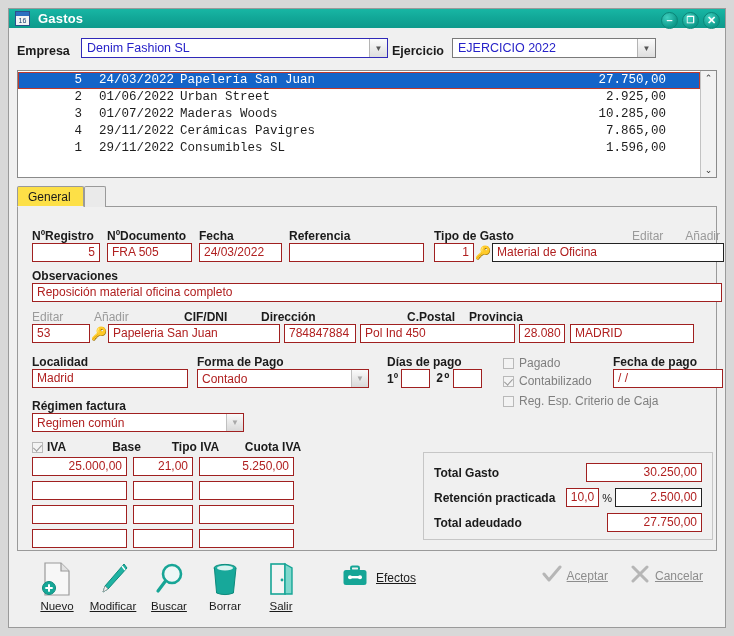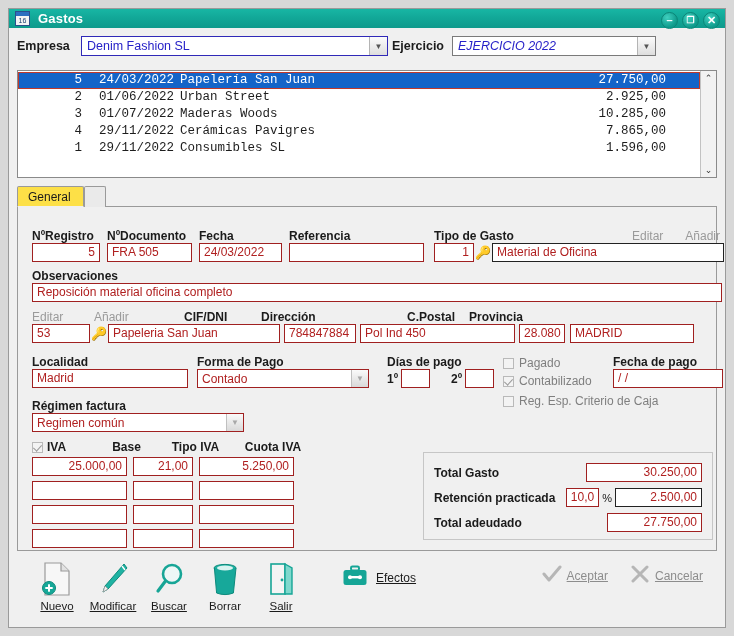--- a/index.html
+++ b/index.html
@@ -47,28 +47,28 @@
   .tb-btn{
     width:17px;height:17px;border-radius:50%;
     background:radial-gradient(circle at 35% 30%,#3fd0bf,#0d9a8b 70%);
     border:1px solid #0b8678;
     color:#ffffff;font-size:11px;line-height:15px;text-align:center;
     font-weight:bold;box-sizing:border-box;cursor:pointer;
   }
   .tb-btn.sq{font-size:9px;}
   
   .winbody{flex:1;padding:6px 8px 0 8px;box-sizing:border-box;position:relative;}
-  .toprow{display:flex;align-items:center;height:24px;margin-bottom:12px;}
+  .toprow{display:flex;align-items:flex-end;height:24px;margin-bottom:12px;}
   .lbl{color:#1b1b1b;font-size:12.5px;font-weight:bold;}
   .combo{
     position:relative;background:#ffffff;height:20px;box-sizing:border-box;
     display:flex;align-items:center;
   }
   .combo.navy{border:1px solid #3029b8;}
-  .combo.grey{border:1px solid #7a7a7a;font-style:italic;}
+  .combo.grey{border:1px solid #7a7a7a;}
   .combo .val{
     color:#2722c8;font-size:12.5px;padding-left:5px;flex:1;
     white-space:nowrap;overflow:hidden;
   }
   .combo .arrow{
     width:17px;height:18px;margin:0 0px 0 0;
     background:linear-gradient(to bottom,#fbfbfb,#dedede);
     border-left:1px solid #b4b4b4;
     display:flex;align-items:center;justify-content:center;
     font-size:8px;color:#555;flex:0 0 auto;
@@ -315,21 +315,21 @@
           <span class="flbl">Días de pago</span>
         </div>
         <div style="display:flex;align-items:center;">
           <div class="fin" style="width:156px;">Madrid</div>
           <div class="selcombo" style="width:172px;margin-left:9px;">
             <span class="val">Contado</span>
             <span class="arrow">▼</span>
           </div>
           <span class="flbl" style="margin-left:18px;margin-right:3px;">1º</span>
           <div class="fin" style="width:29px;"></div>
-          <span class="flbl" style="margin-left:21px;margin-right:3px;">2º</span>
+          <span class="flbl" style="margin-left:6px;margin-right:3px;font-family:Liberation Mono, monospace;">2º</span>
           <div class="fin" style="width:29px;"></div>
         </div>
       </div>
 
       <div style="position:absolute;left:485px;top:148px;">
         <div class="chk">
           <span class="chkbox"></span>
           <span class="t">Pagado</span>
         </div>
         <div class="chk" style="margin-top:2px;">

